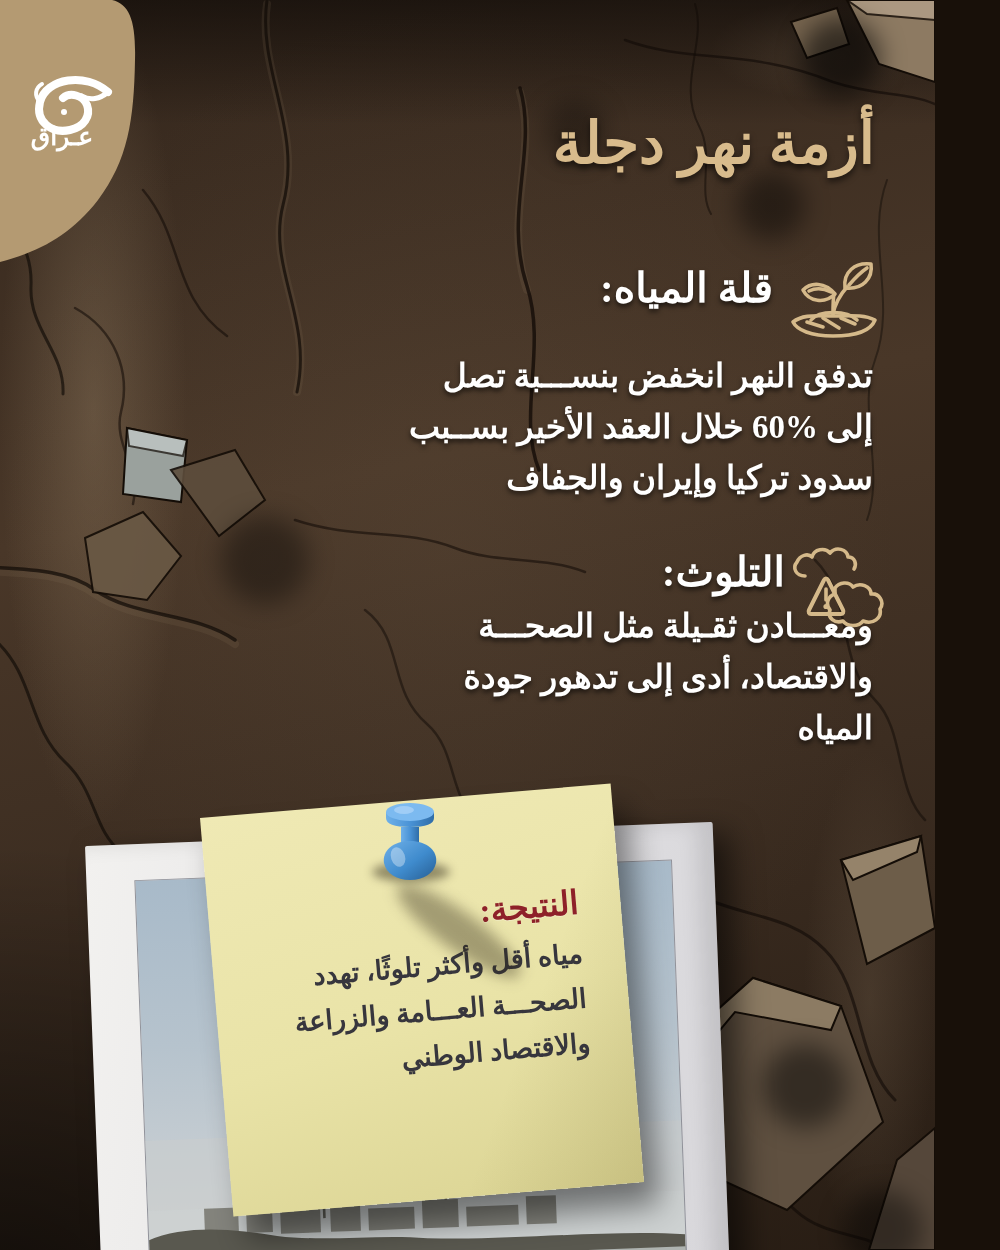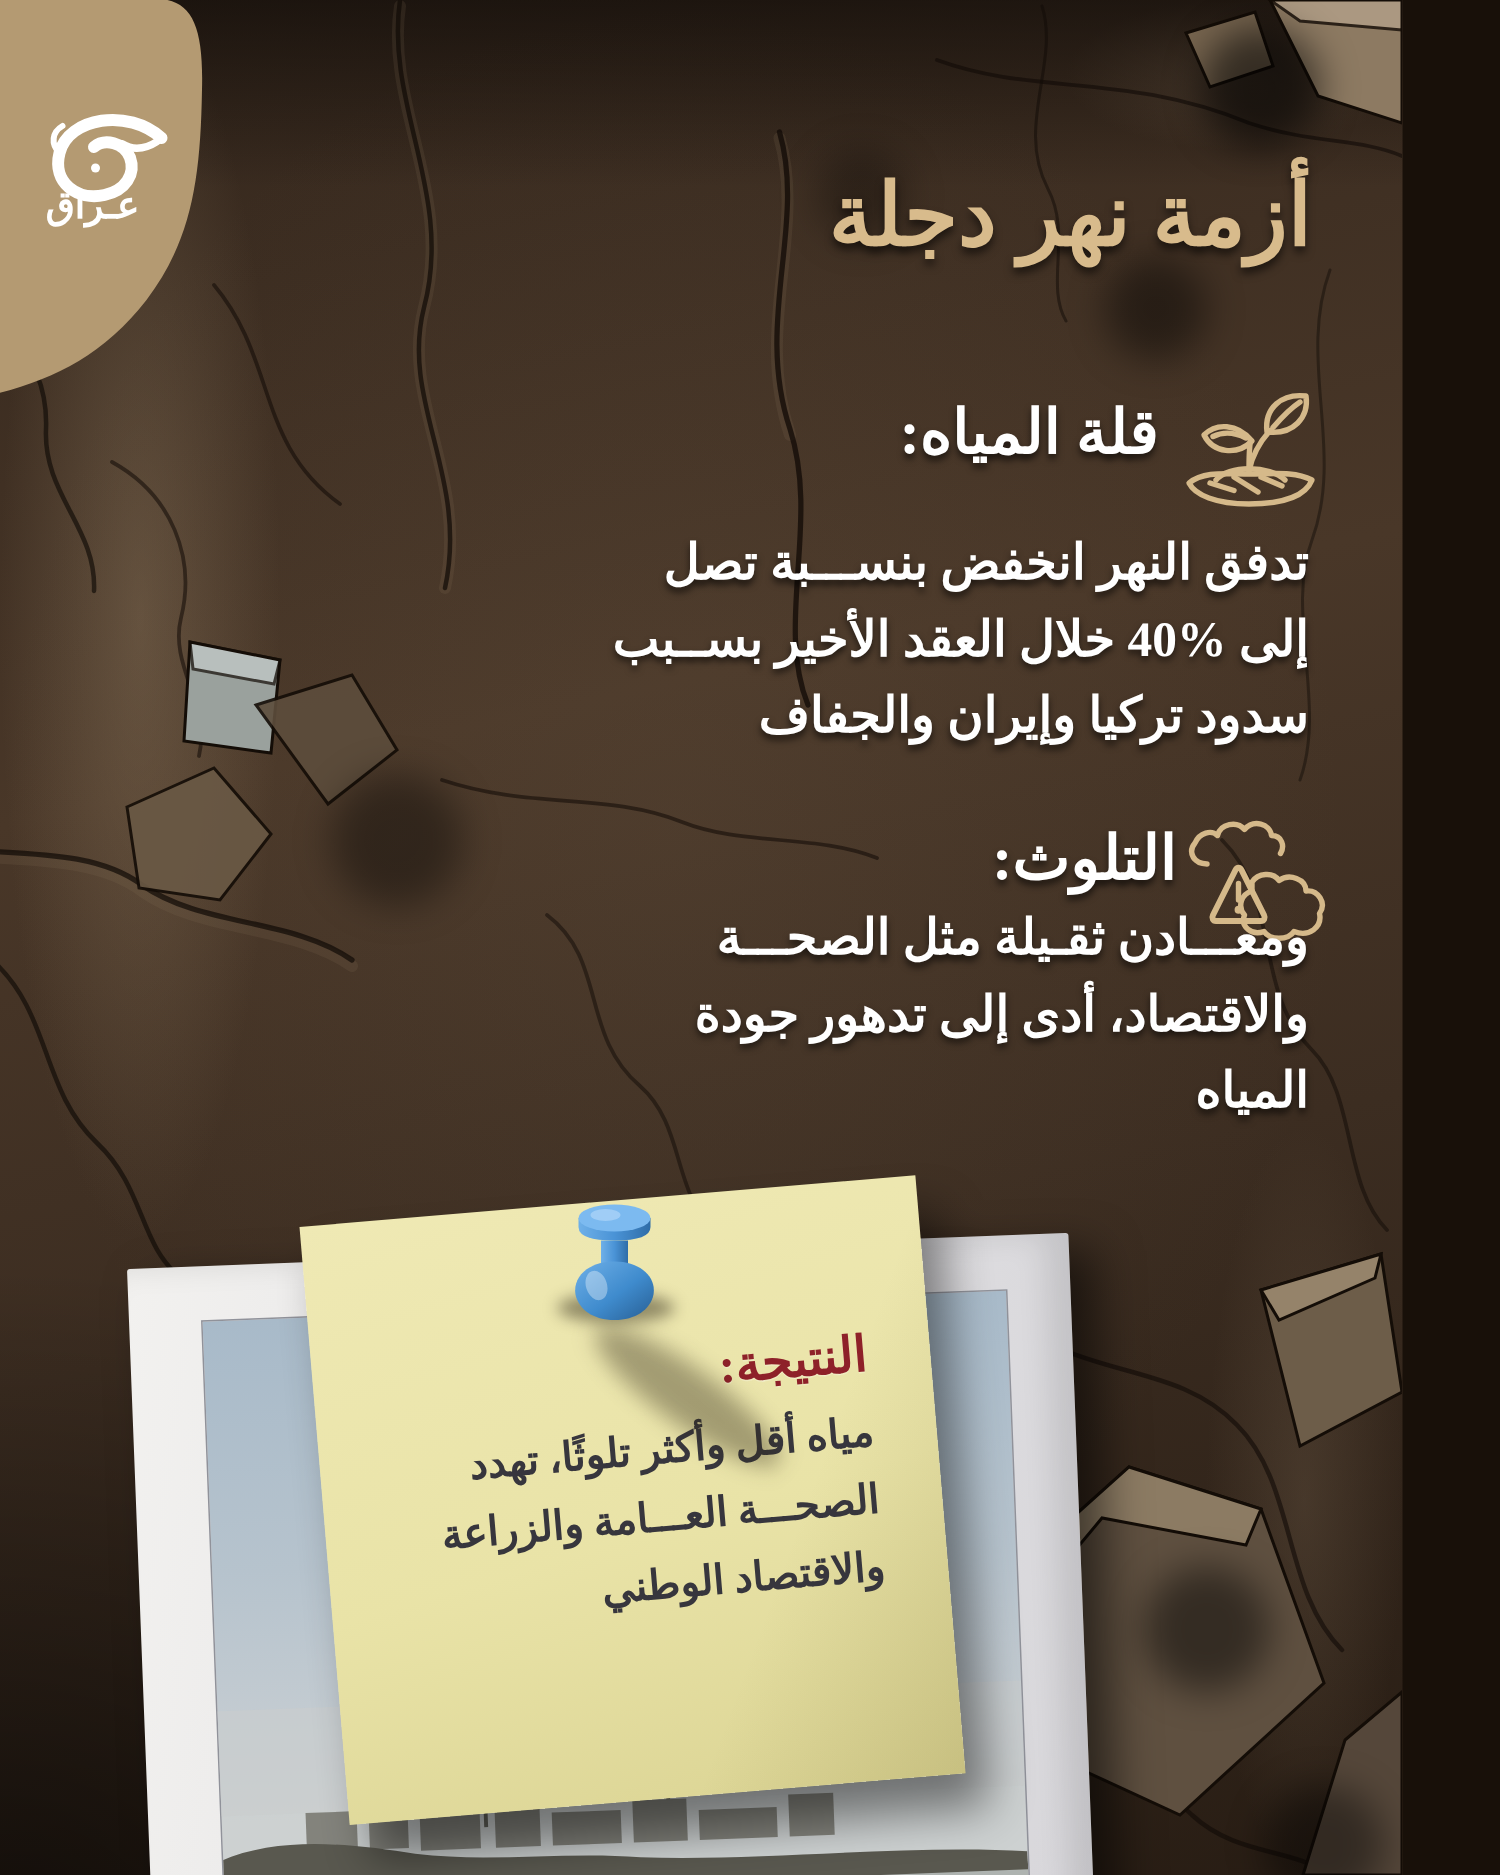--- a/index.html
+++ b/index.html
@@ -199,21 +199,21 @@
       <path d="M28,62 C36,52 64,52 74,62"></path>
       <path d="M10,64 C20,56 34,58 50,58 C66,58 80,56 92,62 C88,72 74,78 50,78 C28,78 14,72 10,64 Z"></path>
       <path d="M24,64 L40,69"></path>
         <path d="M40,60 L56,70"></path>
         <path d="M58,60 L72,66"></path>
     </g>
   </svg>
   <h2 id="h1" class="sec-heading">قلة المياه:</h2>
   <div id="b1" class="sec-body">
     <div class="line">تدفق النهر انخفض بنســـبة تصل</div>
-    <div class="line">إلى %40 خلال العقد الأخير بســبب</div>
+    <div class="line">إلى %60 خلال العقد الأخير بســبب</div>
     <div class="line">سدود تركيا وإيران والجفاف</div>
   </div>
 
   <svg id="i2" class="sec-icon" width="102" height="84" viewBox="0 0 102 84">
     <g stroke="#d5b98a" stroke-width="3.6" fill="none" stroke-linecap="round" stroke-linejoin="round">
       <path d="M22,32 C13,32 9,24 14,18 C17,11 25,9 29,13 C31,5 42,3 47,9 C53,2 64,5 65,13 C72,13 74,20 71,25"></path>
       <path d="M52,50 C45,52 42,60 47,66 C44,74 52,80 60,77 C64,83 76,83 80,77 C90,81 99,74 97,65 C102,58 96,49 88,50 C88,42 77,38 70,43 C66,37 56,38 52,44 Z"></path>
       <path d="M26,66 L41,36 C42,34 44,34 45,36 L60,66 C61,68 60,70 58,70 L28,70 C26,70 25,68 26,66 Z" stroke-width="4"></path>
       <path d="M43,45 L43,56"></path>
     </g>

